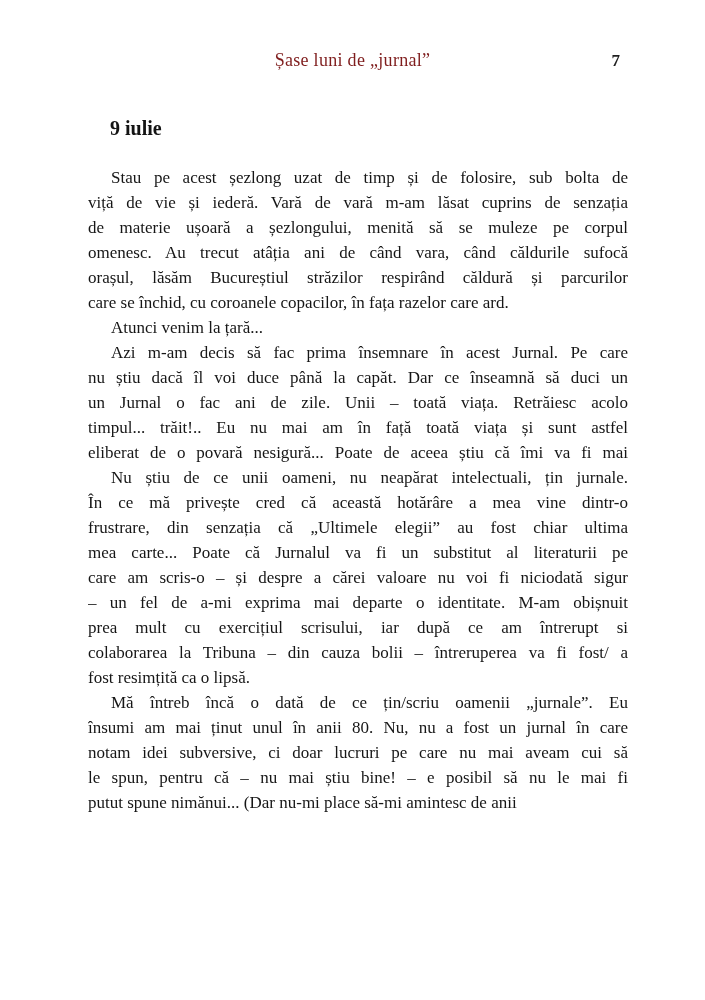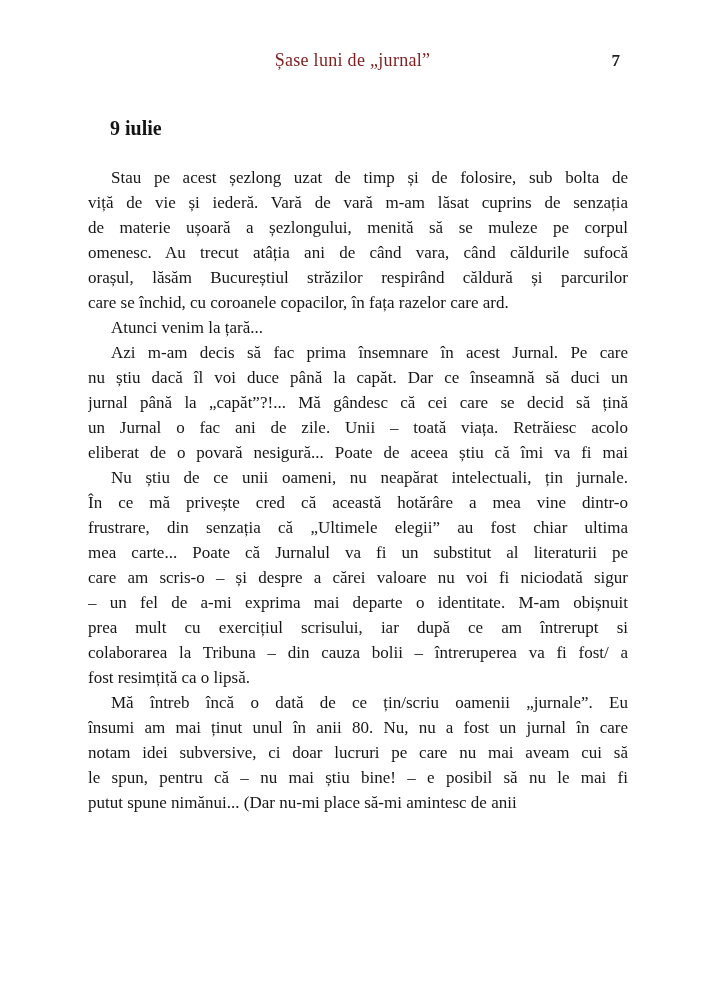--- a/index.html
+++ b/index.html
@@ -81,22 +81,22 @@
         <div class="line">omenesc. Au trecut atâția ani de când vara, când căldurile sufocă</div>
         <div class="line">orașul, lăsăm Bucureștiul străzilor respirând căldură și parcurilor</div>
         <div class="line last">care se închid, cu coroanele copacilor, în fața razelor care ard.</div>
       </div>
       <div class="paragraph">
         <div class="line first last">Atunci venim la țară...</div>
       </div>
       <div class="paragraph">
         <div class="line first">Azi m-am decis să fac prima însemnare în acest Jurnal. Pe care</div>
         <div class="line">nu știu dacă îl voi duce până la capăt. Dar ce înseamnă să duci un</div>
-        <div class="line">jurnal până la „capăt”?!... Mă gândesc că cei care se decid să țină</div>
         <div class="line">un Jurnal o fac ani de zile. Unii – toată viața. Retrăiesc acolo</div>
+        <div class="line">timpul... trăit!.. Eu nu mai am în față toată viața și sunt astfel</div>
         <div class="line">eliberat de o povară nesigură... Poate de aceea știu că îmi va fi mai</div>
       </div>
       <div class="paragraph">
         <div class="line first">Nu știu de ce unii oameni, nu neapărat intelectuali, țin jurnale.</div>
         <div class="line">În ce mă privește cred că această hotărâre a mea vine dintr-o</div>
         <div class="line">frustrare, din senzația că „Ultimele elegii” au fost chiar ultima</div>
         <div class="line">mea carte... Poate că Jurnalul va fi un substitut al literaturii pe</div>
         <div class="line">care am scris-o – și despre a cărei valoare nu voi fi niciodată sigur</div>
         <div class="line">– un fel de a-mi exprima mai departe o identitate. M-am obișnuit</div>
         <div class="line">prea mult cu exercițiul scrisului, iar după ce am întrerupt si</div>

